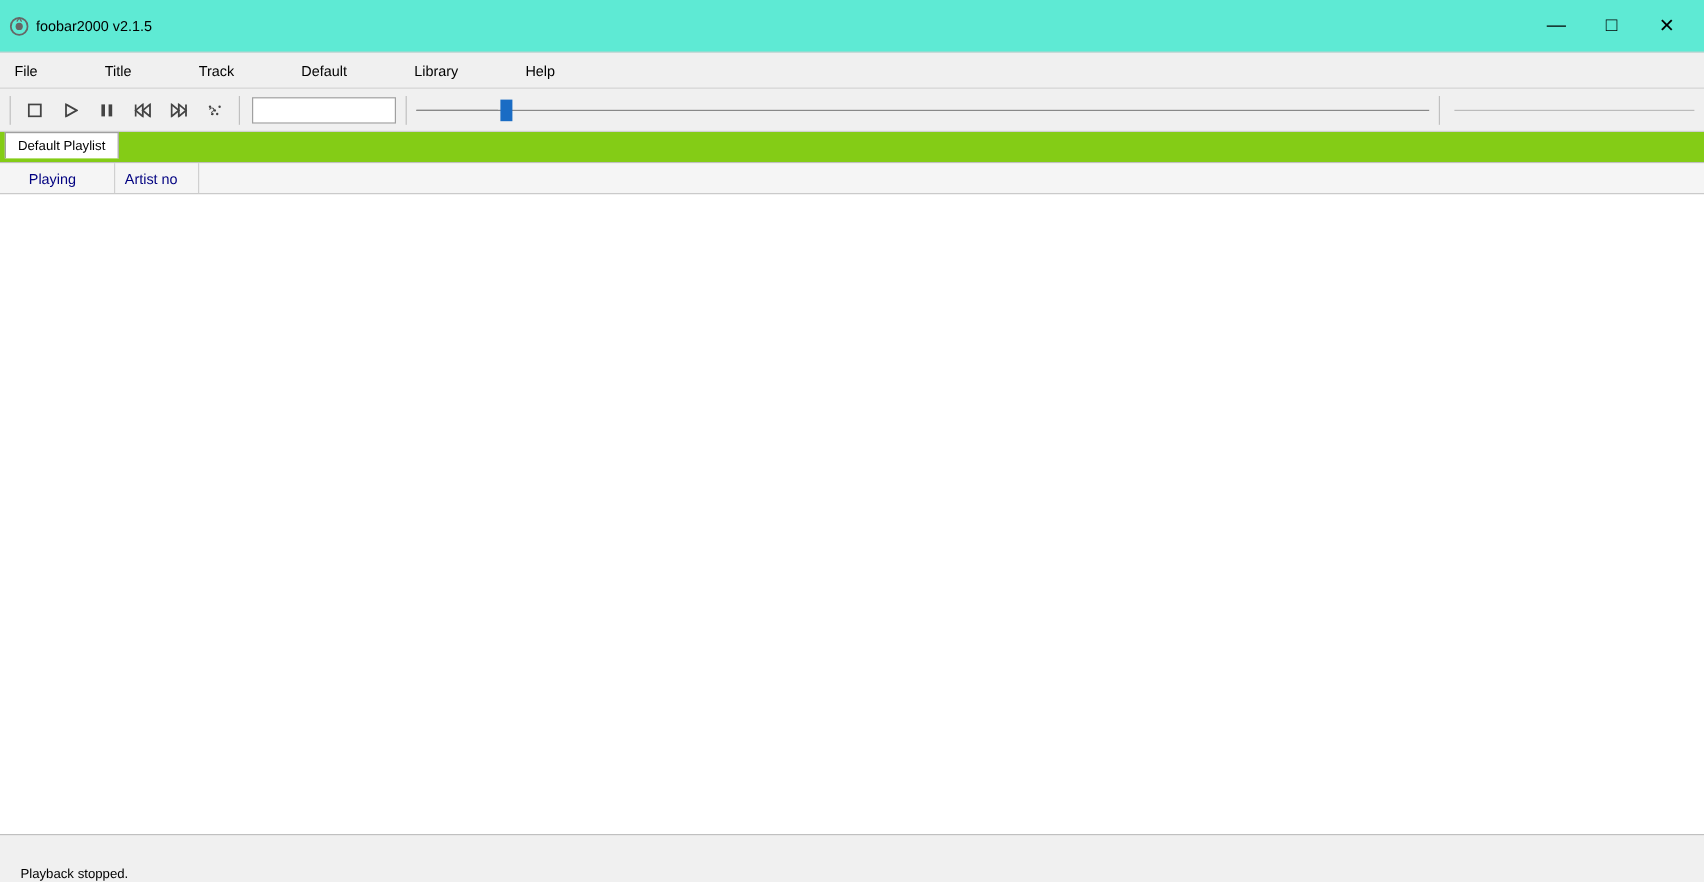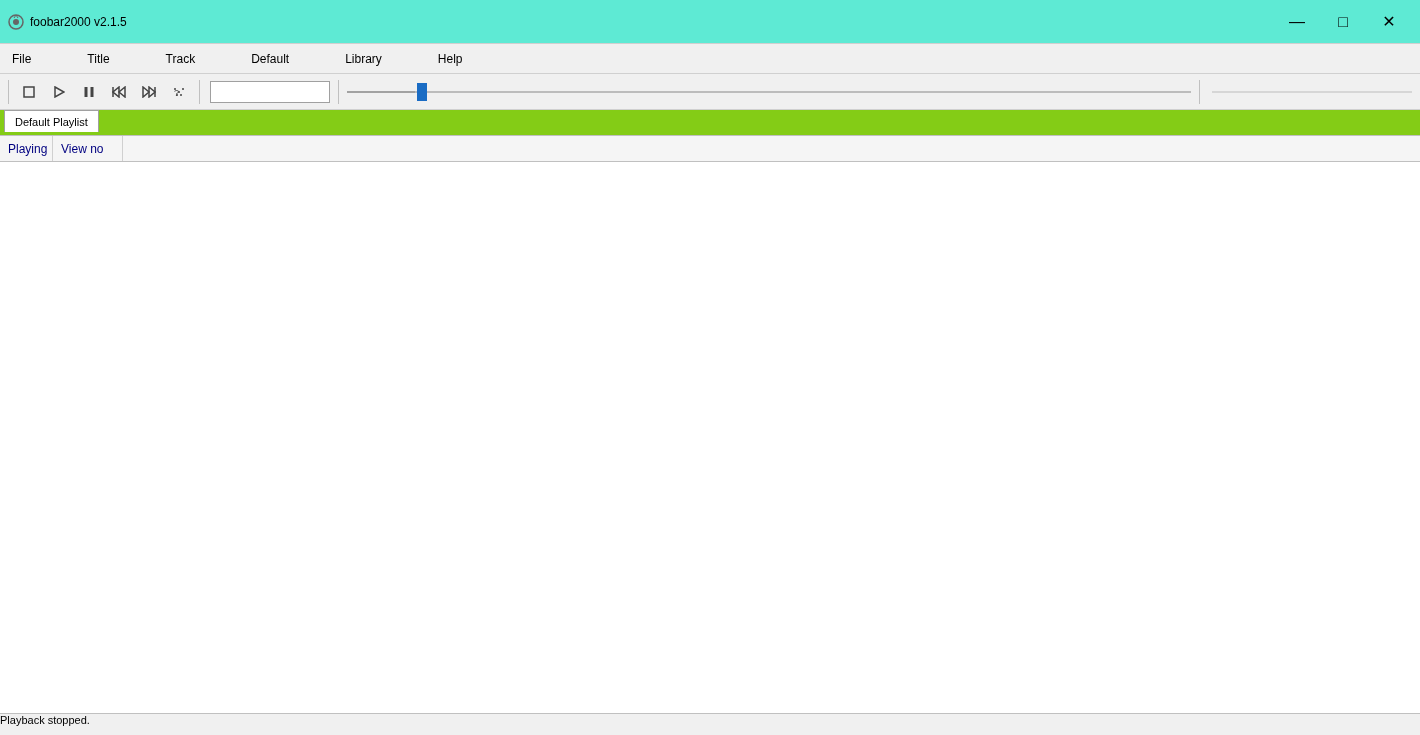--- a/index.html
+++ b/index.html
@@ -227,42 +227,42 @@
       font-size: 12px;
       color: #000080;
       border-right: 1px solid #d0d0d0;
       height: 100%;
       display: flex;
       align-items: center;
       cursor: pointer;
       white-space: nowrap;
     }
 
-    .col-playing { width: 53px; }
+    .col-playing { width: 80px; margin-left: 16px; }
     .col-artist { width: 260px; }
     .col-trackno { width: 70px; }
     .col-title { width: 260px; }
     .col-duration { flex: 1; }
 
     
     .playlist-content {
       flex: 1;
       background: #fff;
       overflow-y: auto;
     }
 
     
     .status-bar {
       display: flex;
-      align-items: flex-start;
+      align-items: flex-end;
       justify-content: space-between;
       background: #f0f0f0;
-      height: 22px;
+      height: 40px;
       border-top: 1px solid #c0c0c0;
-      padding: 0 0;
+      padding: 0 17px;
       position: absolute;
       bottom: 0;
       left: 0;
       right: 0;
     }
 
     .status-text {
       font-size: 11px;
       color: #000;
     }
@@ -378,21 +378,21 @@
     </div>
   </div>
 </div>
 
 <div class="playlist-tabs">
   <div class="playlist-tab active">Default Playlist</div>
 </div>
 
 <div class="playlist-header">
   <div class="playlist-col-header col-playing">Playing</div>
-  <div class="playlist-col-header col-trackno">View no</div>
+  <div class="playlist-col-header col-trackno">Artist no</div>
 </div>
 
 <div class="playlist-content" style="height: calc(735px - 32px - 30px - 36px - 26px - 26px - 22px); background: #fff;">
 </div>
 
 <div class="status-bar">
   <span class="status-text">Playback stopped.</span>
   <span class="status-right"></span>
 </div>
 

